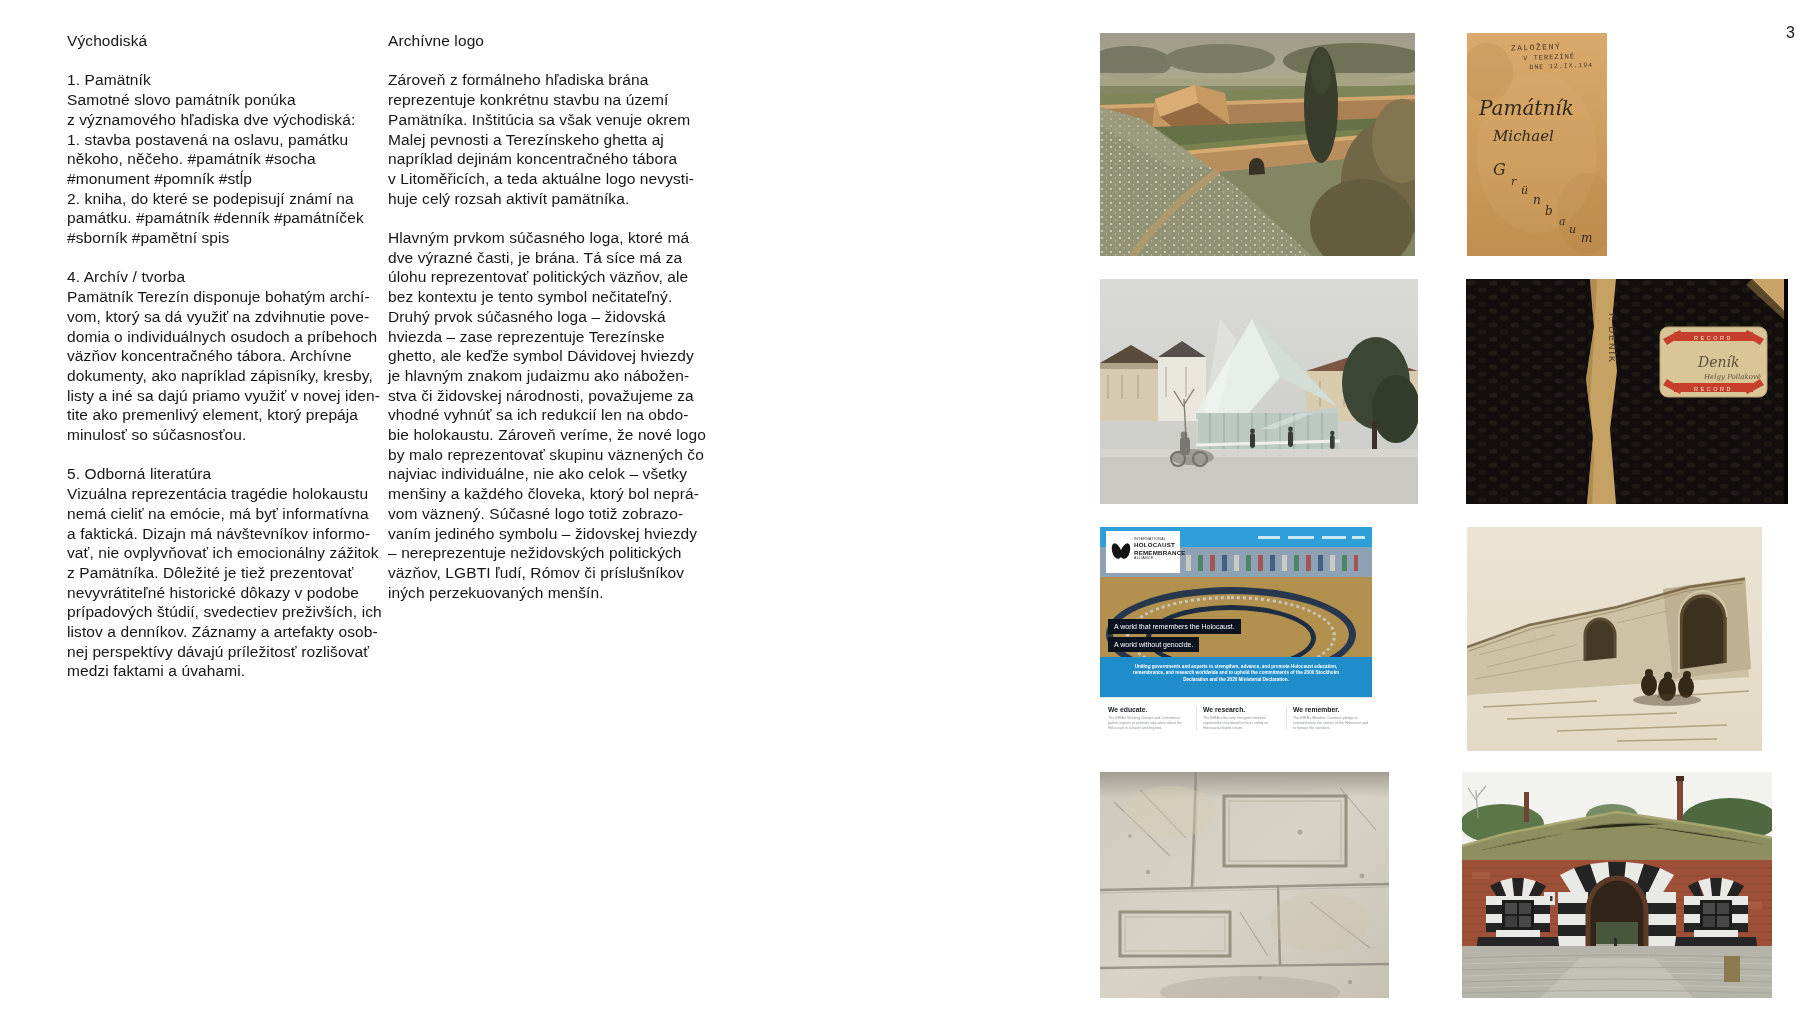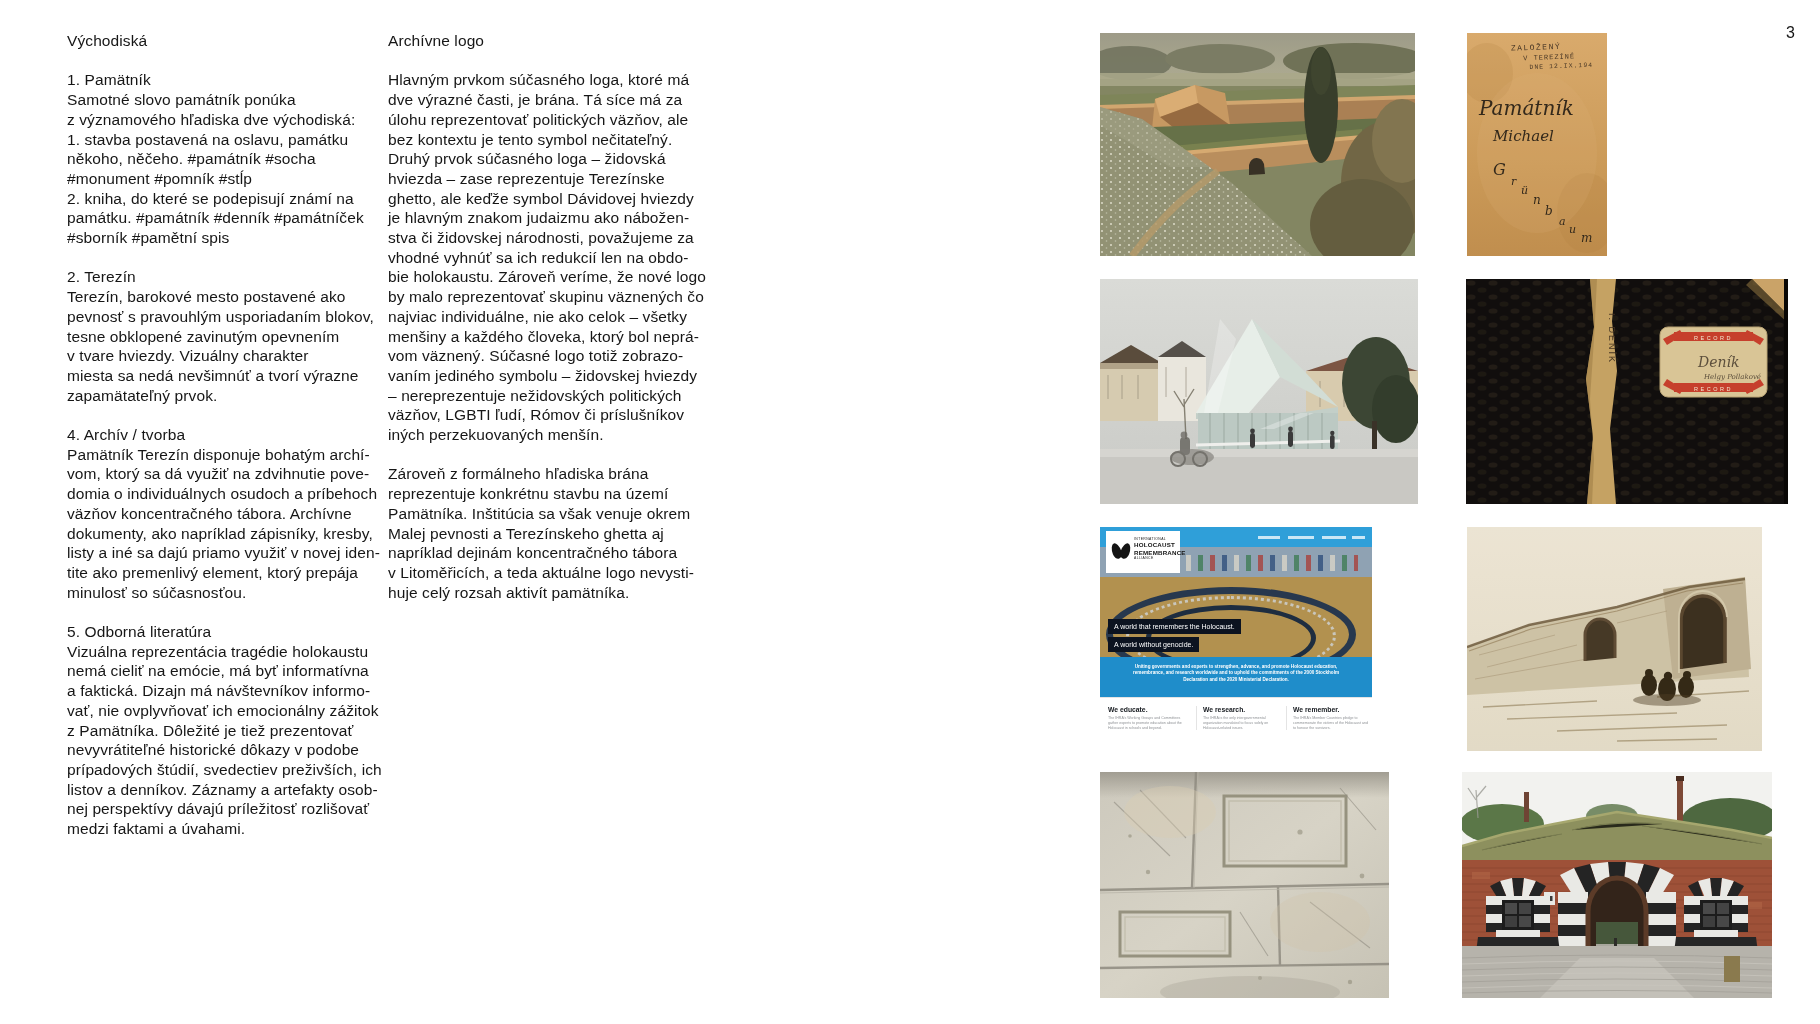--- a/index.html
+++ b/index.html
@@ -56,27 +56,20 @@
   <div class="heading">Východiská</div>
   <div class="block">1. Pamätník
 Samotné slovo památník ponúka
 z významového hľadiska dve východiská:
 1. stavba postavená na oslavu, památku
 někoho, něčeho. #památník #socha
 #monument #pomník #stĺp
 2. kniha, do které se podepisují známí na
 památku. #památník #denník #památníček
 #sborník #pamětní spis</div>
-  <div class="block">2. Terezín
-Terezín, barokové mesto postavené ako
-pevnosť s pravouhlým usporiadaním blokov,
-tesne obklopené zavinutým opevnením
-v tvare hviezdy. Vizuálny charakter
-miesta sa nedá nevšimnúť a tvorí výrazne
-zapamätateľný prvok.</div>
   <div class="block">4. Archív / tvorba
 Pamätník Terezín disponuje bohatým archí-
 vom, ktorý sa dá využiť na zdvihnutie pove-
 domia o individuálnych osudoch a príbehoch
 väzňov koncentračného tábora. Archívne
 dokumenty, ako napríklad zápisníky, kresby,
 listy a iné sa dajú priamo využiť v novej iden-
 tite ako premenlivý element, ktorý prepája
 minulosť so súčasnosťou.</div>
   <div class="block">5. Odborná literatúra
@@ -87,46 +80,46 @@
 z Pamätníka. Dôležité je tiež prezentovať
 nevyvrátiteľné historické dôkazy v podobe
 prípadových štúdií, svedectiev preživších, ich
 listov a denníkov. Záznamy a artefakty osob-
 nej perspektívy dávajú príležitosť rozlišovať
 medzi faktami a úvahami.</div>
 </div>
 
 <div class="textcol" style="left:388px;width:350px;">
   <div class="heading">Archívne logo</div>
+  <div class="block">Zároveň z formálneho hľadiska brána
+reprezentuje konkrétnu stavbu na území
+Pamätníka. Inštitúcia sa však venuje okrem
+Malej pevnosti a Terezínskeho ghetta aj
+napríklad dejinám koncentračného tábora
+v Litoměřicích, a teda aktuálne logo nevysti-
+huje celý rozsah aktivít pamätníka.</div>
   <div class="block">Hlavným prvkom súčasného loga, ktoré má
 dve výrazné časti, je brána. Tá síce má za
 úlohu reprezentovať politických väzňov, ale
 bez kontextu je tento symbol nečitateľný.
 Druhý prvok súčasného loga – židovská
 hviezda – zase reprezentuje Terezínske
 ghetto, ale keďže symbol Dávidovej hviezdy
 je hlavným znakom judaizmu ako nábožen-
 stva či židovskej národnosti, považujeme za
 vhodné vyhnúť sa ich redukcií len na obdo-
 bie holokaustu. Zároveň veríme, že nové logo
 by malo reprezentovať skupinu väznených čo
 najviac individuálne, nie ako celok – všetky
 menšiny a každého človeka, ktorý bol neprá-
 vom väznený. Súčasné logo totiž zobrazo-
 vaním jediného symbolu – židovskej hviezdy
 – nereprezentuje nežidovských politických
 väzňov, LGBTI ľudí, Rómov či príslušníkov
 iných perzekuovaných menšín.</div>
-  <div class="block">Zároveň z formálneho hľadiska brána
-reprezentuje konkrétnu stavbu na území
-Pamätníka. Inštitúcia sa však venuje okrem
-Malej pevnosti a Terezínskeho ghetta aj
-napríklad dejinám koncentračného tábora
-v Litoměřicích, a teda aktuálne logo nevysti-
-huje celý rozsah aktivít pamätníka.</div>
 </div>
 
 <div class="pagenum">3</div>
 
 <div class="photo" style="left:1100px;top:33px;width:315px;height:223px;">
 <svg viewBox="0 0 315 223" preserveAspectRatio="none">
   <defs>
     <linearGradient id="fsky" x1="0" y1="0" x2="0" y2="1">
       <stop offset="0" stop-color="#9b9d8c"></stop>
           <stop offset="1" stop-color="#abac96"></stop>

